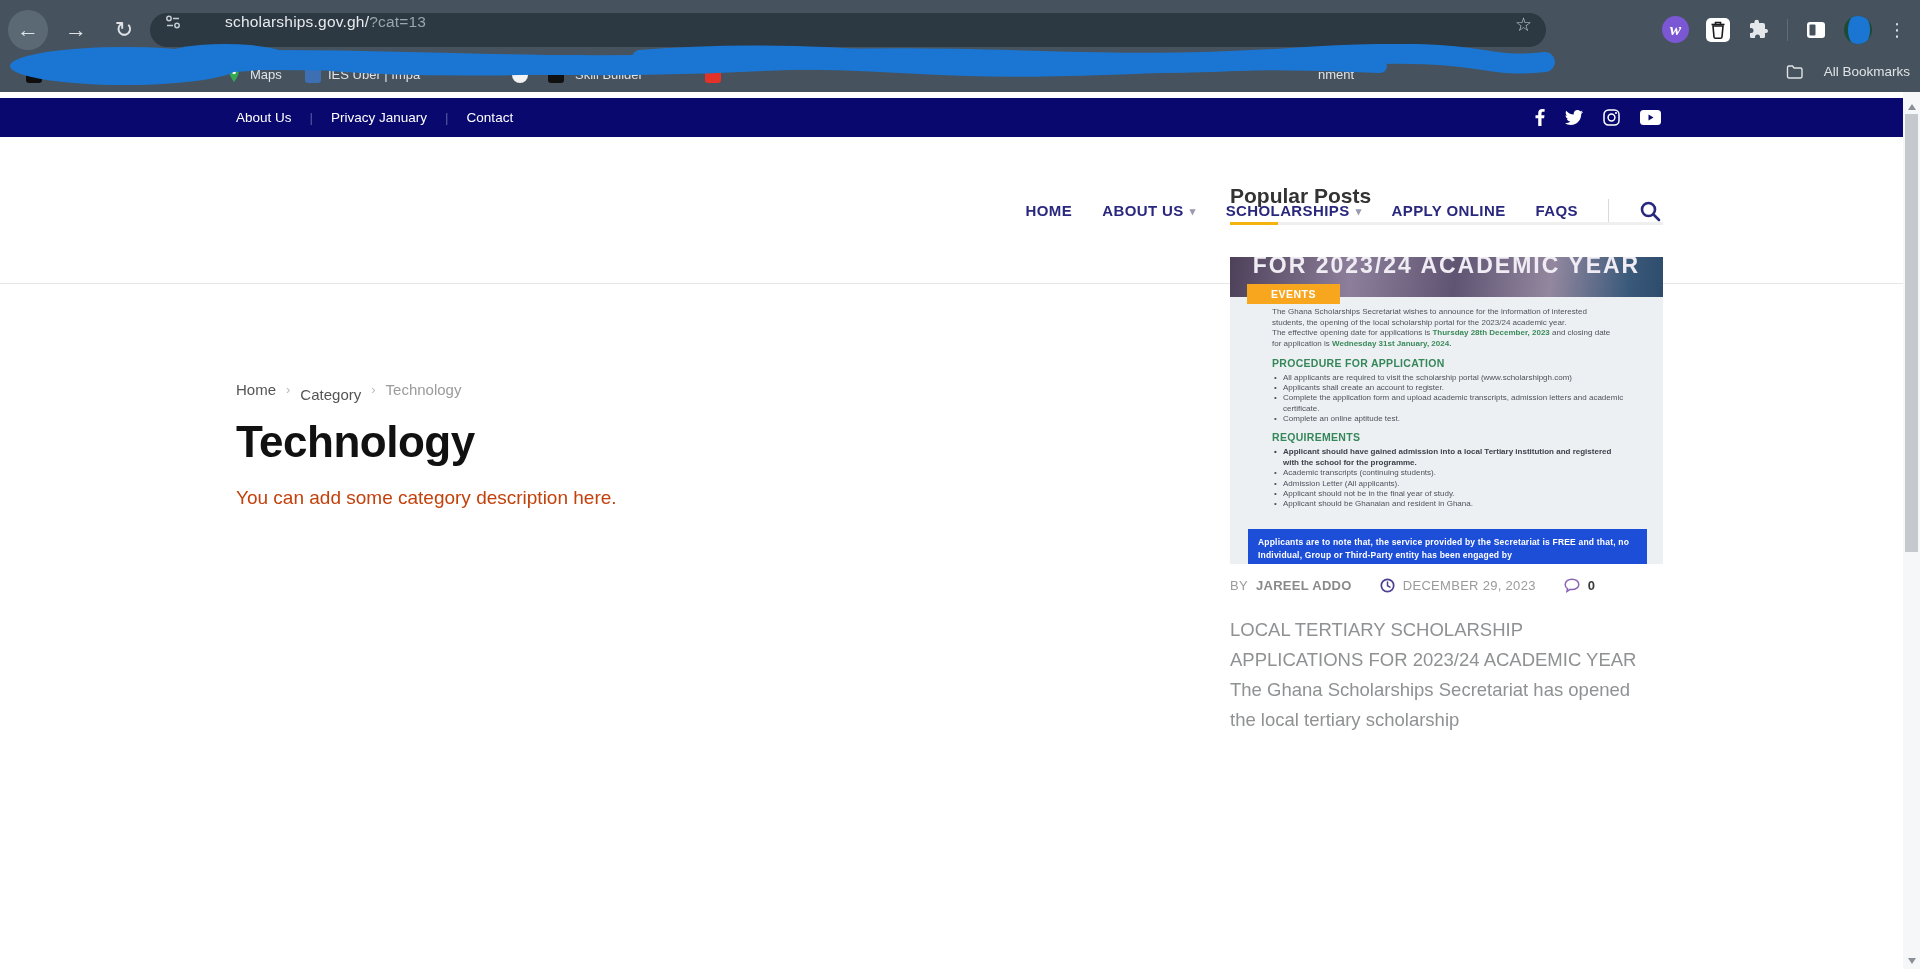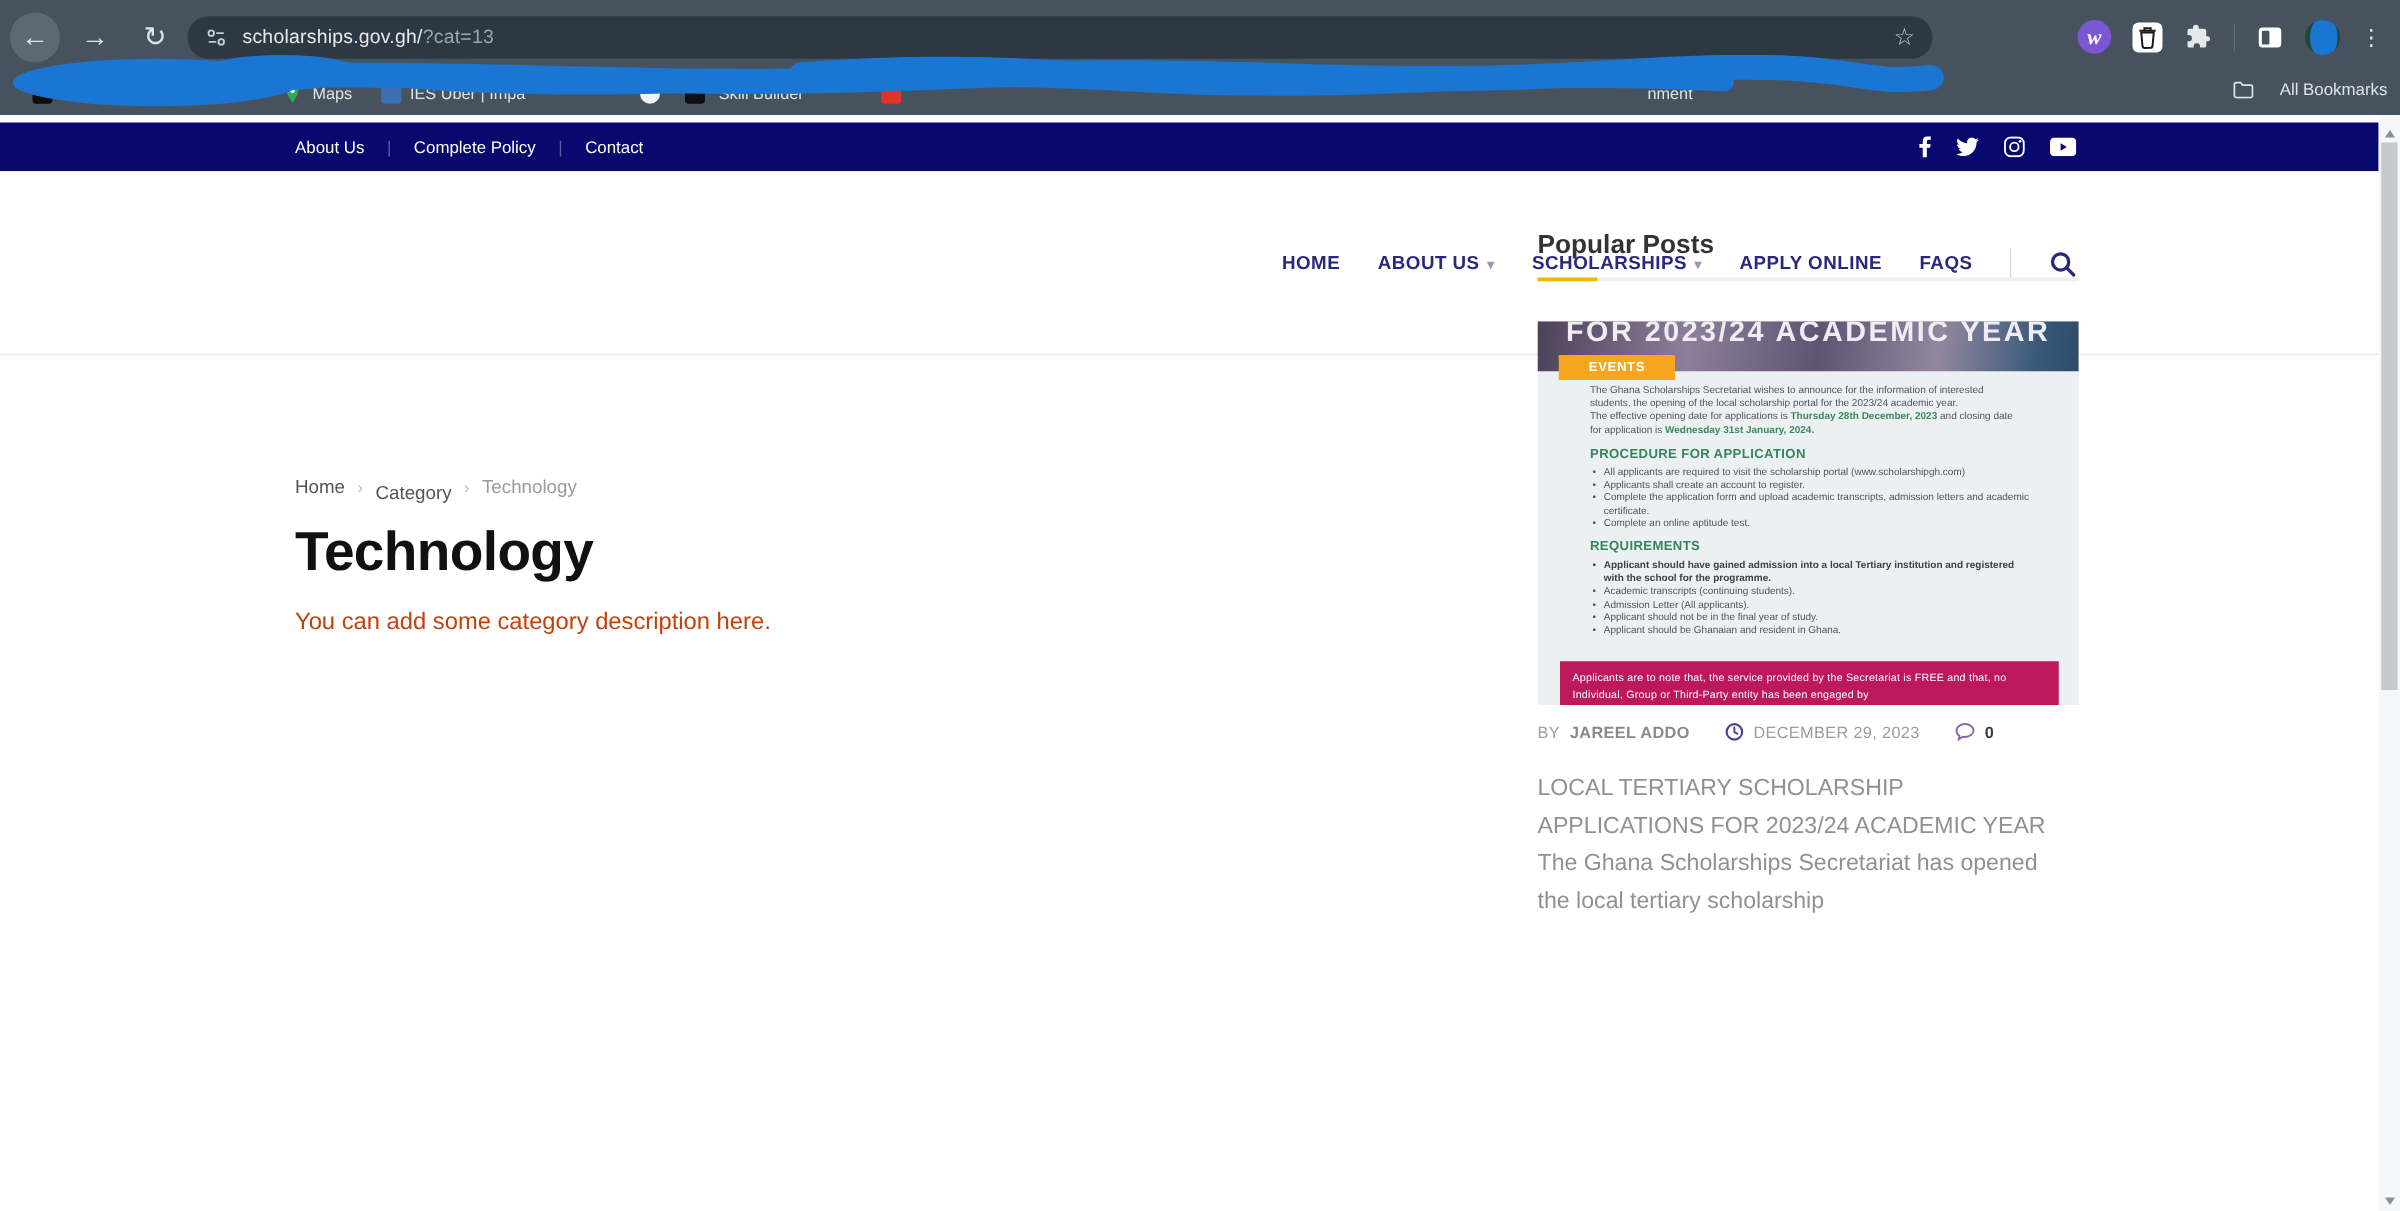--- a/index.html
+++ b/index.html
@@ -6,21 +6,21 @@
   html,body { width:1920px; height:969px; overflow:hidden; font-family:"Liberation Sans",sans-serif; background:#fff; }
   .window { position:relative; width:1920px; height:969px; }
 
   
   .chrome { position:absolute; top:0; left:0; width:1920px; height:92px; background:#46535e; }
   .toolbar { position:absolute; top:0; left:0; width:1920px; height:59px; display:flex; align-items:center; }
   .nav-btn { width:40px; height:40px; border-radius:50%; display:flex; align-items:center; justify-content:center;
              color:#dfe3e6; font-size:22px; margin-left:8px; }
   .nav-btn.hl { background:#5b6975; }
   .omnibox { position:absolute; left:150px; top:13px; width:1396px; height:34px; border-radius:17px;
-             background:#2d3942; display:flex; align-items:center; padding:0 14px; }
+             background:#2d3942; display:flex; align-items:flex-start; padding:0 14px;gap:31px; }
   .omni-url { font-size:15.5px; color:#e8eaed; margin-left:12px; letter-spacing:.2px; }
   .omni-url .dim { color:#9aa6ad; }
   .omni-star { margin-left:auto; color:#c3ccd2; font-size:19px; }
   .tool-icons { position:absolute; right:14px; top:0; height:59px; display:flex; align-items:center; gap:16px; }
   .ext-w { width:27px; height:27px; border-radius:50%; background:#7b57d4; color:#fff; display:flex; align-items:center;
            justify-content:center; font-family:"Liberation Serif",serif; font-style:italic; font-weight:700; font-size:17px; }
   .sep-v { width:1px; height:22px; background:#5f6d78; }
   .avatar { position:relative; width:28px; height:28px; border-radius:50%; background:#1d4a35; overflow:hidden; }
   .avatar .blob { position:absolute; left:4px; top:-3px; width:22px; height:34px; background:#1b76d3; border-radius:50%; }
   .kebab { color:#dfe3e6; font-size:18px; letter-spacing:0; }
@@ -84,21 +84,21 @@
   .pt-badge { position:absolute; left:17px; top:27px; background:#f9a61f; color:#fff; font-size:10.5px; font-weight:700;
      letter-spacing:.5px; padding:4px 24px; z-index:3; }
   .pt-body { position:absolute; left:42px; right:16px; top:50px; color:#4d545c; }
   .pt-p { font-size:8px; line-height:1.33; max-width:345px; }
   .pt-green { color:#3a8a5a; font-weight:700; }
   .pt-h { color:#35875a; font-weight:700; font-size:10.5px; margin:7px 0 4px; letter-spacing:.3px; }
   .pt-ul { list-style:none; max-width:352px; }
   .pt-ul li { position:relative; font-size:8px; line-height:1.3; padding-left:11px; }
   .pt-ul li::before { content:"•"; position:absolute; left:2px; top:0; }
   .pt-ul li.strong { font-weight:700; color:#3c424a; }
-  .pt-note { position:absolute; left:18px; right:16px; top:272px; background:#be185d; color:#fff; font-weight:400;
+  .pt-note { position:absolute; left:18px; right:16px; top:272px; background:#1d4ed8; color:#fff; font-weight:700;
      font-size:8.5px; line-height:1.5; padding:7px 10px; letter-spacing:.2px; }
 
   .post-title { margin-top:18px; max-width:425px; font-size:20.5px; line-height:1.35; font-weight:600; color:#1c1c1c; cursor:pointer; }
   .post-meta { margin-top:14px; display:flex; align-items:center; gap:8px; font-size:13px; color:#9b9b9b; letter-spacing:.3px; }
   .post-meta .author { font-weight:700; color:#8a8a8a; }
   .post-meta .gap { width:12px; }
   .post-meta .count { color:#3a3a3a; font-weight:700; }
   .post-excerpt { margin-top:22px; max-width:430px; font-size:18.5px; line-height:1.62; color:#8f9193; }
 </style>
 </head>
@@ -177,21 +177,21 @@
       <path d="M640 14 q 120 -10 260 2" fill="none" stroke="#1b76d3" stroke-width="16" stroke-linecap="round"></path>
     </svg>
   </div>
 
   <div class="viewport">
 
     <div class="site-topbar">
       <div class="tb-links">
         <a href="#">About Us</a>
         <span class="tb-sep">|</span>
-        <a href="#">Complete Policy</a>
+        <a href="#">Privacy January</a>
         <span class="tb-sep">|</span>
         <a href="#">Contact</a>
       </div>
       <div class="tb-social">
         <svg width="10" height="17" viewBox="0 0 10 17">
           <path d="M6.5 17V9.2h2.6L9.5 6.2H6.5V4.3c0-.9.3-1.5 1.6-1.5H9.6V.1C9.3.1 8.3 0 7.2 0 4.8 0 3.2 1.4 3.2 4v2.2H.5v3h2.7V17z" fill="#fff"></path>
         </svg>
         <svg width="18" height="15" viewBox="0 0 18 15">
           <path d="M18 1.8c-.7.3-1.4.5-2.1.6.8-.5 1.3-1.2 1.6-2-.7.4-1.5.7-2.3.9C14.5.5 13.5 0 12.4 0 10.3 0 8.7 1.7 8.7 3.7c0 .3 0 .6.1.8C5.7 4.4 3 3 1.2.8.9 1.4.7 2 .7 2.7c0 1.3.7 2.4 1.6 3.1-.6 0-1.2-.2-1.7-.5v.1c0 1.8 1.3 3.3 3 3.6-.3.1-.6.1-1 .1-.2 0-.5 0-.7-.1.5 1.5 1.8 2.5 3.4 2.6-1.3 1-2.9 1.6-4.6 1.6H0c1.6 1.1 3.6 1.7 5.7 1.7 6.8 0 10.5-5.6 10.5-10.5v-.5c.7-.5 1.3-1.2 1.8-1.9z" fill="#fff"></path>
         </svg>

